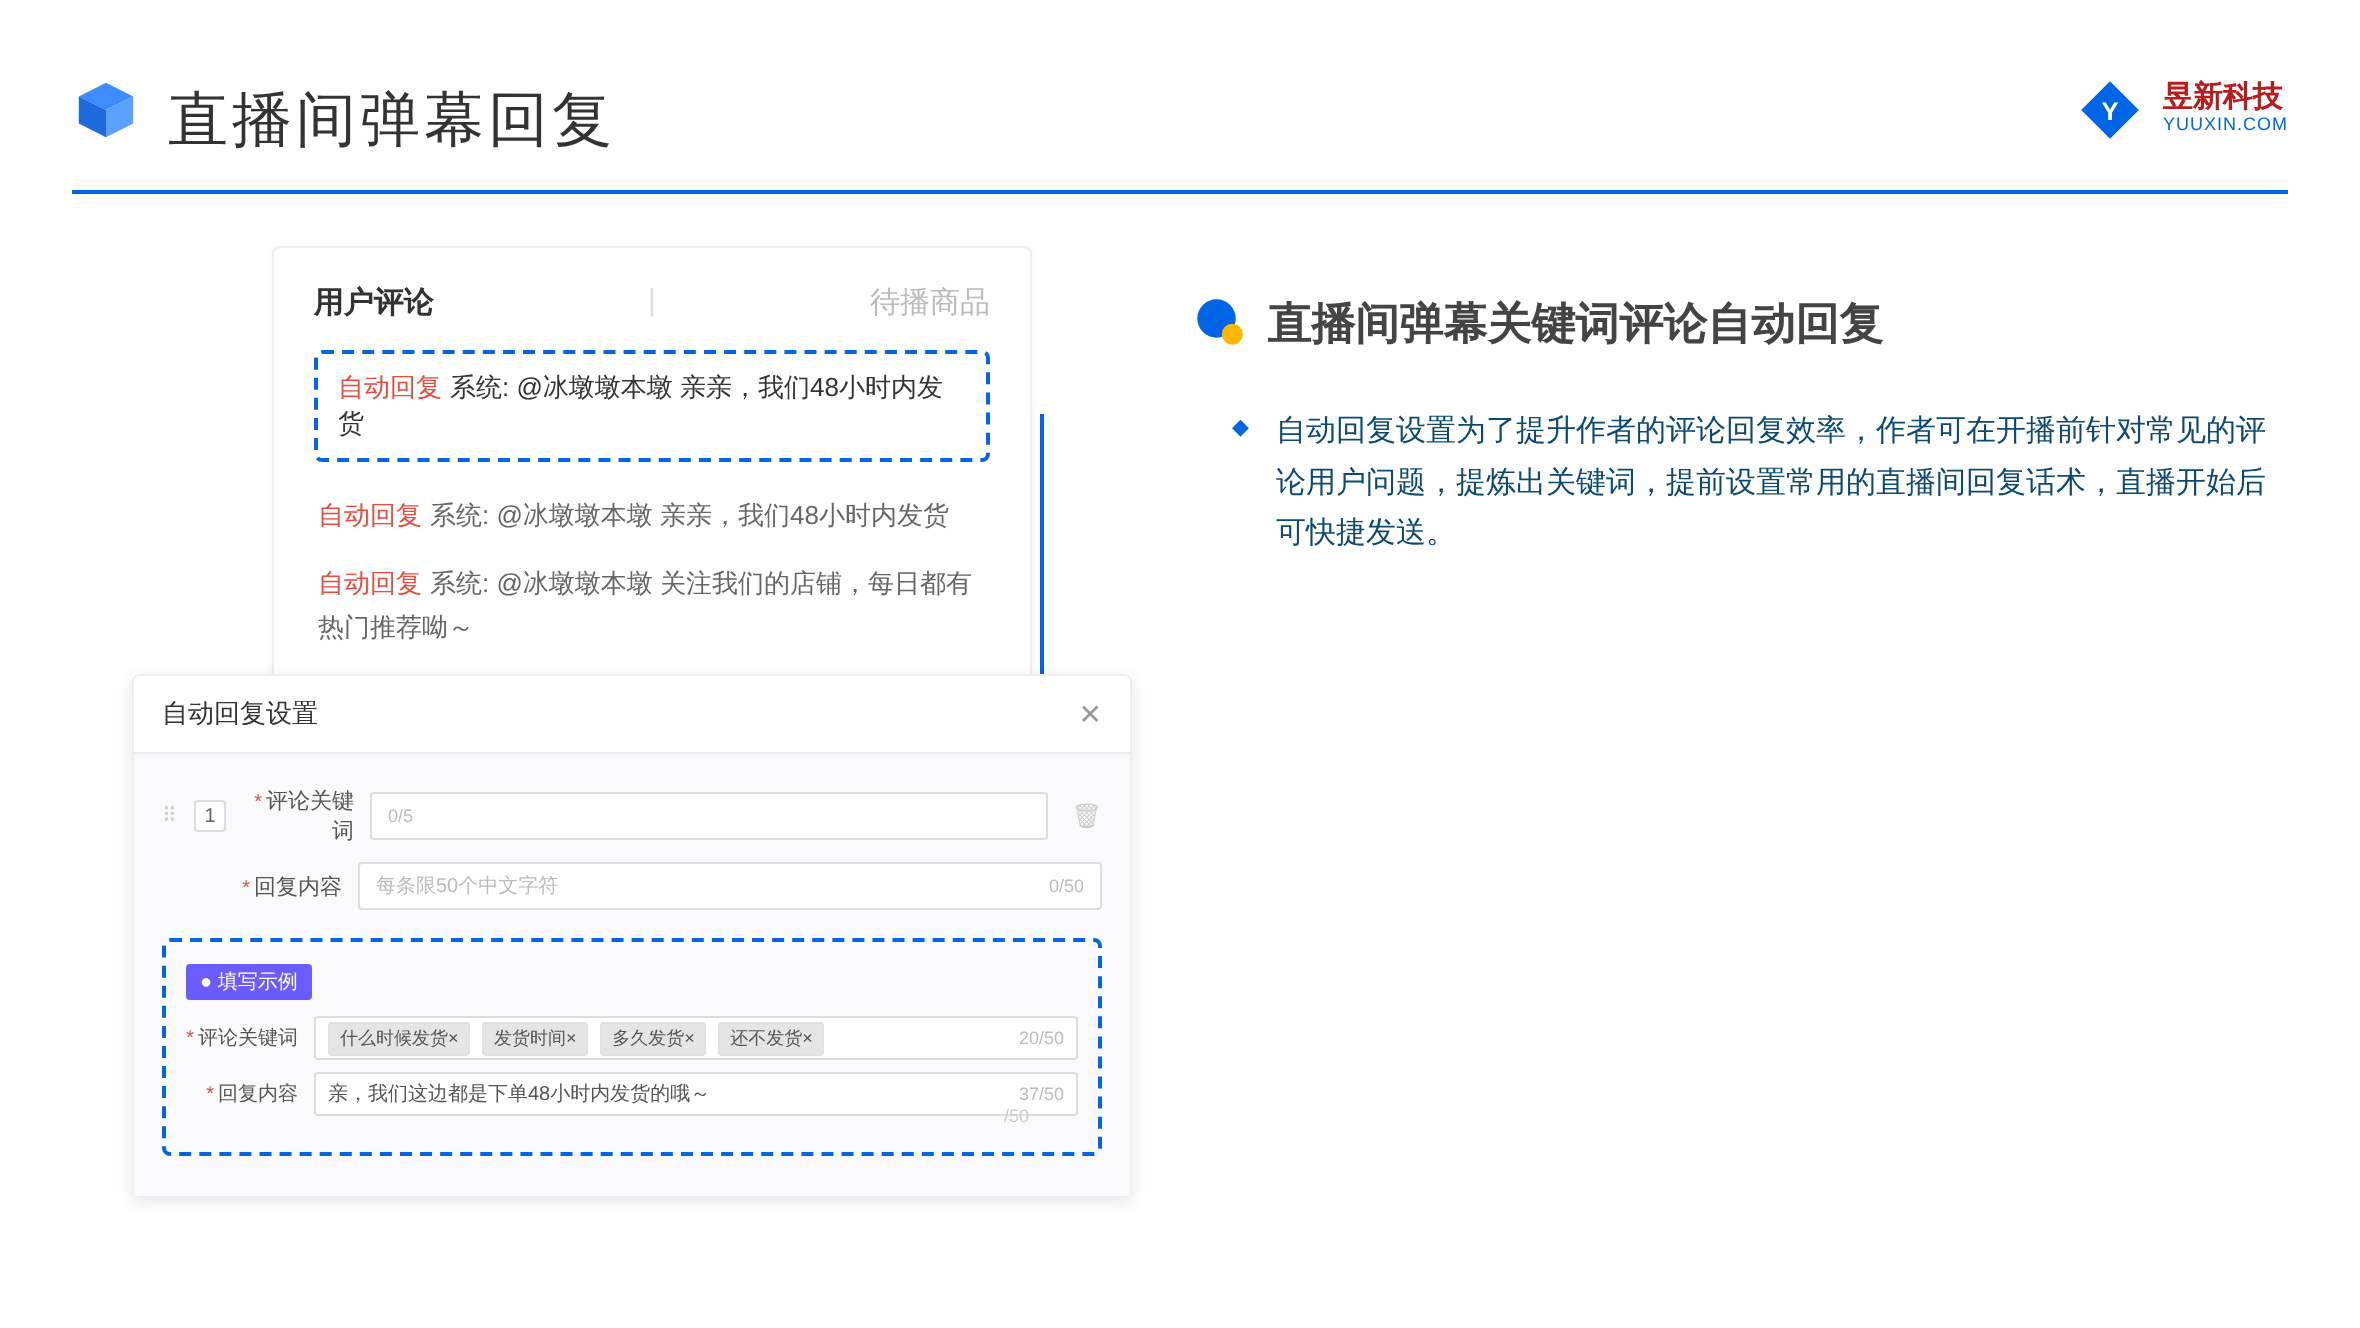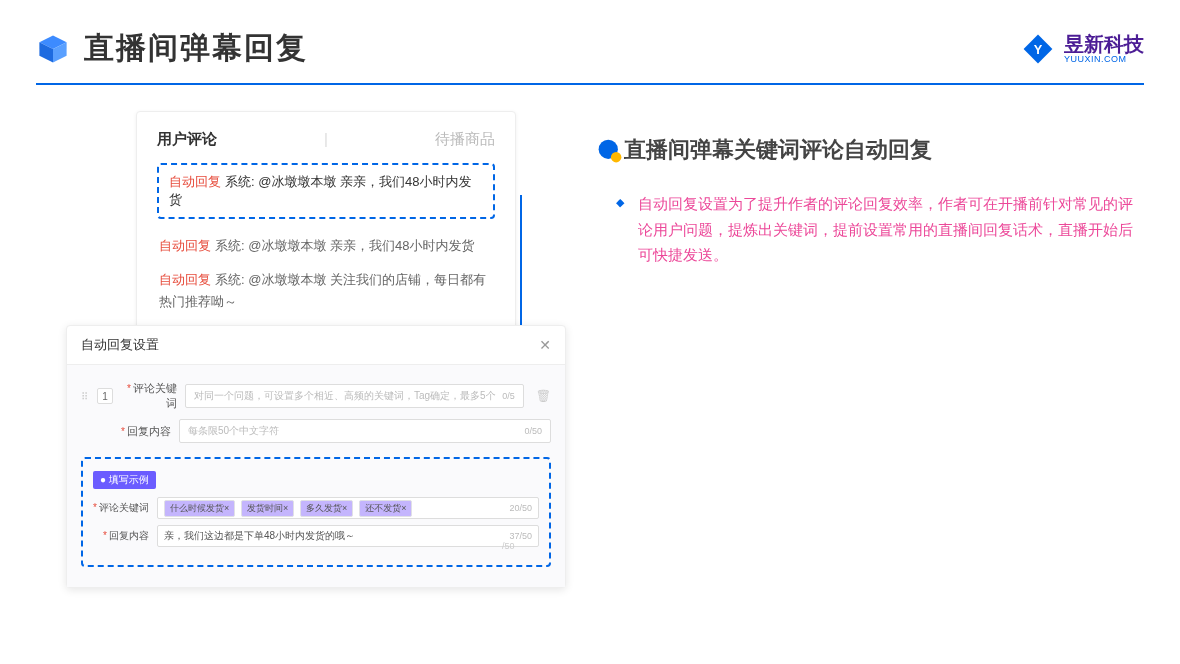--- a/index.html
+++ b/index.html
@@ -1,25 +1,25 @@
 <!DOCTYPE html>
 <html><head>
 <meta charset="utf-8">
 <style>
 * { margin: 0; padding: 0; box-sizing: border-box; }
 body { width: 1180px; height: 664px; font-family: "Microsoft YaHei", Arial, sans-serif; background: #fff; position: relative; }
 
 .header { display: flex; align-items: center; justify-content: space-between; padding: 28px 36px 14px 36px; }
 .header-left { display: flex; align-items: center; gap: 14px; }
 .cube-icon { width: 34px; height: 34px; }
-.page-title { font-size: 30px; font-weight: bold; color: #333; letter-spacing: 2px; }
+.page-title { font-size: 30px; font-weight: normal; color: #333; letter-spacing: 2px; margin-top: 12px; }
 .header-right { display: flex; align-items: center; gap: 10px; }
 .logo-icon { width: 32px; height: 32px; }
 .logo-text { display: flex; flex-direction: column; line-height: 1.1; }
-.logo-text-cn { font-size: 20px; font-weight: bold; color: #4c1d95; }
+.logo-text-cn { font-size: 15px; font-weight: bold; color: #b91c1c; }
 .logo-text-en { font-size: 9px; color: #0066E6; letter-spacing: 0.5px; }
 
 .divider { height: 2px; background: #0066E6; margin: 0 36px 26px 36px; }
 
 .content { display: flex; padding: 0 36px; gap: 30px; }
 
 .left-panel { position: relative; width: 530px; height: 480px; }
 
 .comment-card { position: absolute; top: 0; left: 100px; width: 380px; background: #fff; border: 1px solid #eee; border-radius: 4px; padding: 18px 20px 16px; box-shadow: 0 1px 4px rgba(0,0,0,0.06); }
 .tabs { display: flex; gap: 24px; margin-bottom: 14px; font-size: 15px; justify-content: space-between; }
@@ -44,32 +44,32 @@
 .count-txt { color: #bbb; font-size: 9px; }
 .trash-icon { color: #ccc; font-size: 12px; margin-left: 4px; }
 
 .example-box { border: 2px dashed #0066E6; border-radius: 4px; padding: 10px 10px 12px; margin-top: 14px; }
 .add-link { color: #6b5cff; font-size: 11px; margin-bottom: 6px; display: inline-block; }
 .add-hint { color: #bbb; font-size: 10px; margin-left: 6px; }
 .badge-purple { display: inline-block; background: #6b5cff; color: #fff; font-size: 10px; padding: 2px 7px; border-radius: 2px; margin-bottom: 8px; }
 .ex-row { display: flex; align-items: center; gap: 8px; margin-bottom: 6px; font-size: 10px; }
 .ex-label { color: #555; width: 56px; text-align: right; }
 .ex-input { flex: 1; display: flex; align-items: center; justify-content: space-between; height: 22px; border: 1px solid #ddd; background: #fff; border-radius: 2px; padding: 0 6px; }
-.tag-chip { display: inline-block; background: #c4b5fd; border: 1px solid #e0e0e6; border-radius: 2px; padding: 1px 5px; font-size: 9px; color: #555; margin-right: 3px; }
+.tag-chip { display: inline-block; background: #e5e5e5; border: 1px solid #e0e0e6; border-radius: 2px; padding: 1px 5px; font-size: 9px; color: #555; margin-right: 3px; }
 .ex-text { color: #555; font-size: 10px; }
 
 .connector-v { position: absolute; top: 84px; left: 484px; width: 2px; height: 382px; background: #0066E6; }
 .faint-50 { position: absolute; top: 430px; left: 466px; font-size: 9px; color: #ccc; }
 
 .right-panel { flex: 1; padding-top: 24px; }
-.section-head { display: flex; align-items: flex-end; gap: 0; margin-bottom: 26px; }
+.section-head { display: flex; align-items: flex-start; gap: 10px; margin-bottom: 26px; }
 .bubble-icon { width: 28px; height: 28px; }
 .section-title { font-size: 22px; color: #444; }
 .bullet-list { list-style: none; padding-left: 42px; }
-.bullet-item { position: relative; font-size: 15px; color: #ec4899; line-height: 1.7; margin-bottom: 34px; padding-right: 10px; }
+.bullet-item { position: relative; font-size: 15px; color: #0c4a6e; line-height: 1.7; margin-bottom: 34px; padding-right: 10px; }
 .bullet-item::before { content: "◆"; position: absolute; left: -22px; top: 2px; color: #0066E6; font-size: 11px; }
 </style>
 </head>
 <body>
 
 <div class="header">
   <div class="header-left">
     <svg class="cube-icon" viewBox="0 0 40 40">
       <polygon points="20,4 36,12 20,20 4,12" fill="#3d8bff"></polygon>
       <polygon points="4,12 20,20 20,36 4,28" fill="#1e6be0"></polygon>
@@ -117,21 +117,20 @@
       <div class="settings-header">
         <span>自动回复设置</span>
         <span class="close-x">✕</span>
       </div>
       <div class="settings-body">
         <div class="form-row">
           <span class="drag-handle">⠿</span>
           <span class="row-num">1</span>
           <span class="field-label"><span class="required-star">*</span><span>评论关键词</span></span>
           <div class="field-input">
-            <span>对同一个问题，可设置多个相近、高频的关键词，Tag确定，最多5个</span>
             <span class="count-txt">0/5</span>
           </div>
           <span class="trash-icon">🗑</span>
         </div>
         <div class="form-row" style="padding-left:34px;">
           <span class="field-label"><span class="required-star">*</span><span>回复内容</span></span>
           <div class="field-input">
             <span>每条限50个中文字符</span>
             <span class="count-txt">0/50</span>
           </div>

